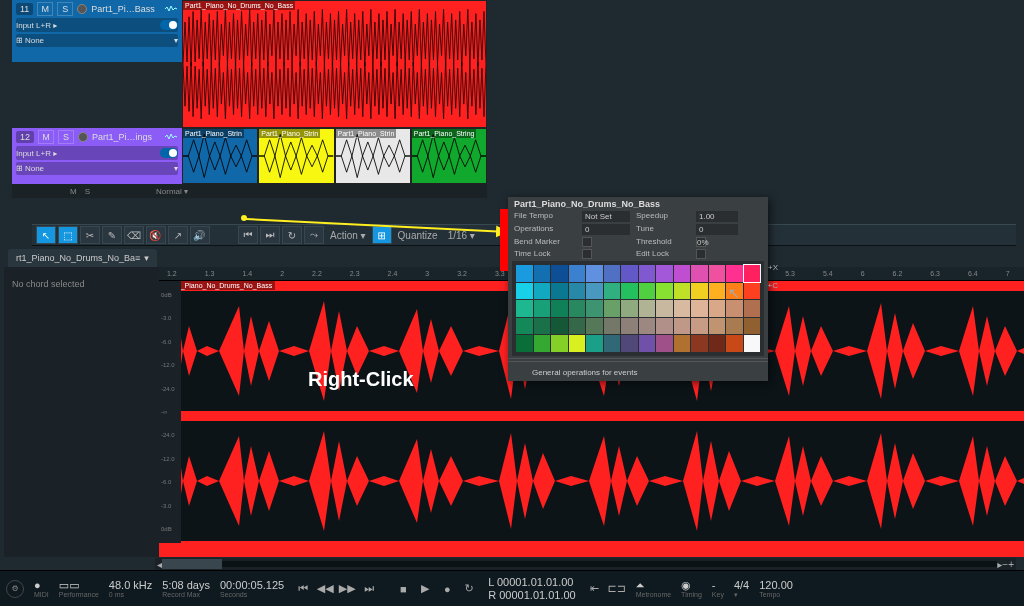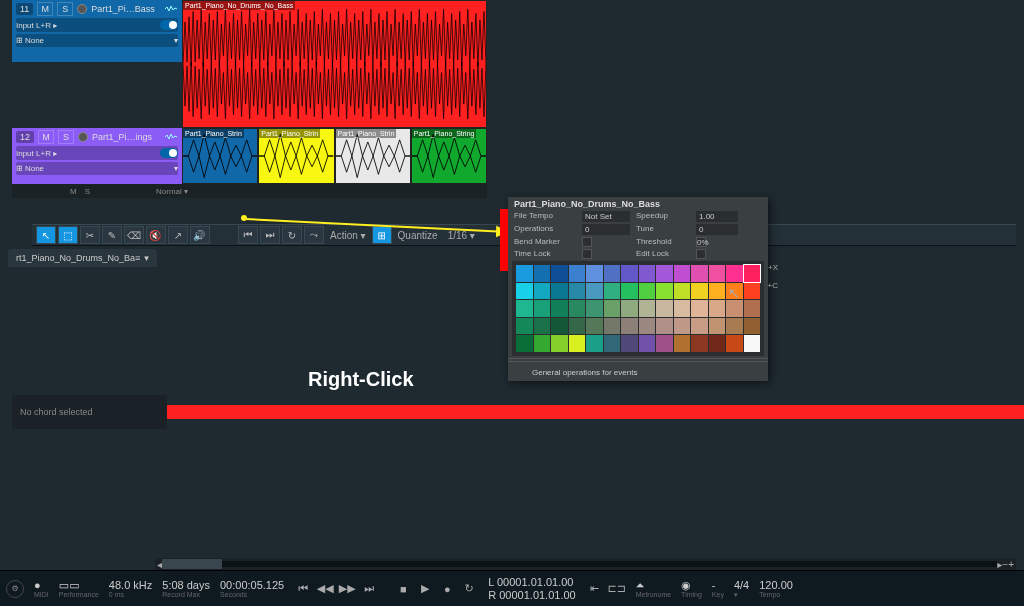--- a/index.html
+++ b/index.html
@@ -37,21 +37,21 @@
 .tool-grp { display: flex; gap: 2px; align-items: center; }
 .tool-btn { width: 20px; height: 18px; display: flex; align-items: center; justify-content: center; border: 1px solid #384850; background: #2a3640; cursor: pointer; font-size: 10px; color: #bbb; }
 .tool-btn.active { background: #1596e0; color: #fff; }
 .tool-label { font-size: 10px; color: #aaa; padding: 0 4px; }
 
 
 .tabs-row { position: absolute; top: 249px; left: 8px; height: 18px; display: flex; gap: 2px; }
 .tab { background: #2a363e; padding: 2px 8px; font-size: 9px; color: #ccc; border-radius: 3px 3px 0 0; display: flex; align-items: center; gap: 4px; }
 
 
-.editor { position: absolute; top: 267px; left: 12px; right: 0; height: 290px; display: flex; align-items: center; }
+.editor { position: absolute; top: 267px; left: 4px; right: 0; height: 290px; display: flex; }
 .ed-left { width: 155px; background: #1a2228; padding: 12px 8px; font-size: 9px; color: #888; }
 .ed-main { flex: 1; position: relative; background: #0c1418; overflow: hidden; }
 
 .ruler { height: 14px; background: #18242a; border-bottom: 1px solid #000; display: flex; font-size: 7px; color: #888; align-items: center; padding-left: 8px; gap: 28px; }
 .ruler span { flex: 0 0 auto; }
 
 .ed-clip { position: absolute; top: 14px; left: 0; right: 0; bottom: 14px; background: #ff2020; }
 .ed-clip-label { position: absolute; top: 0; left: 2px; font-size: 7px; color: #fff; background: rgba(0,0,0,0.4); padding: 1px 3px; }
 .ed-wave { position: absolute; left: 0; right: 0; }
 .ed-wave.top { top: 10px; height: 120px; }

